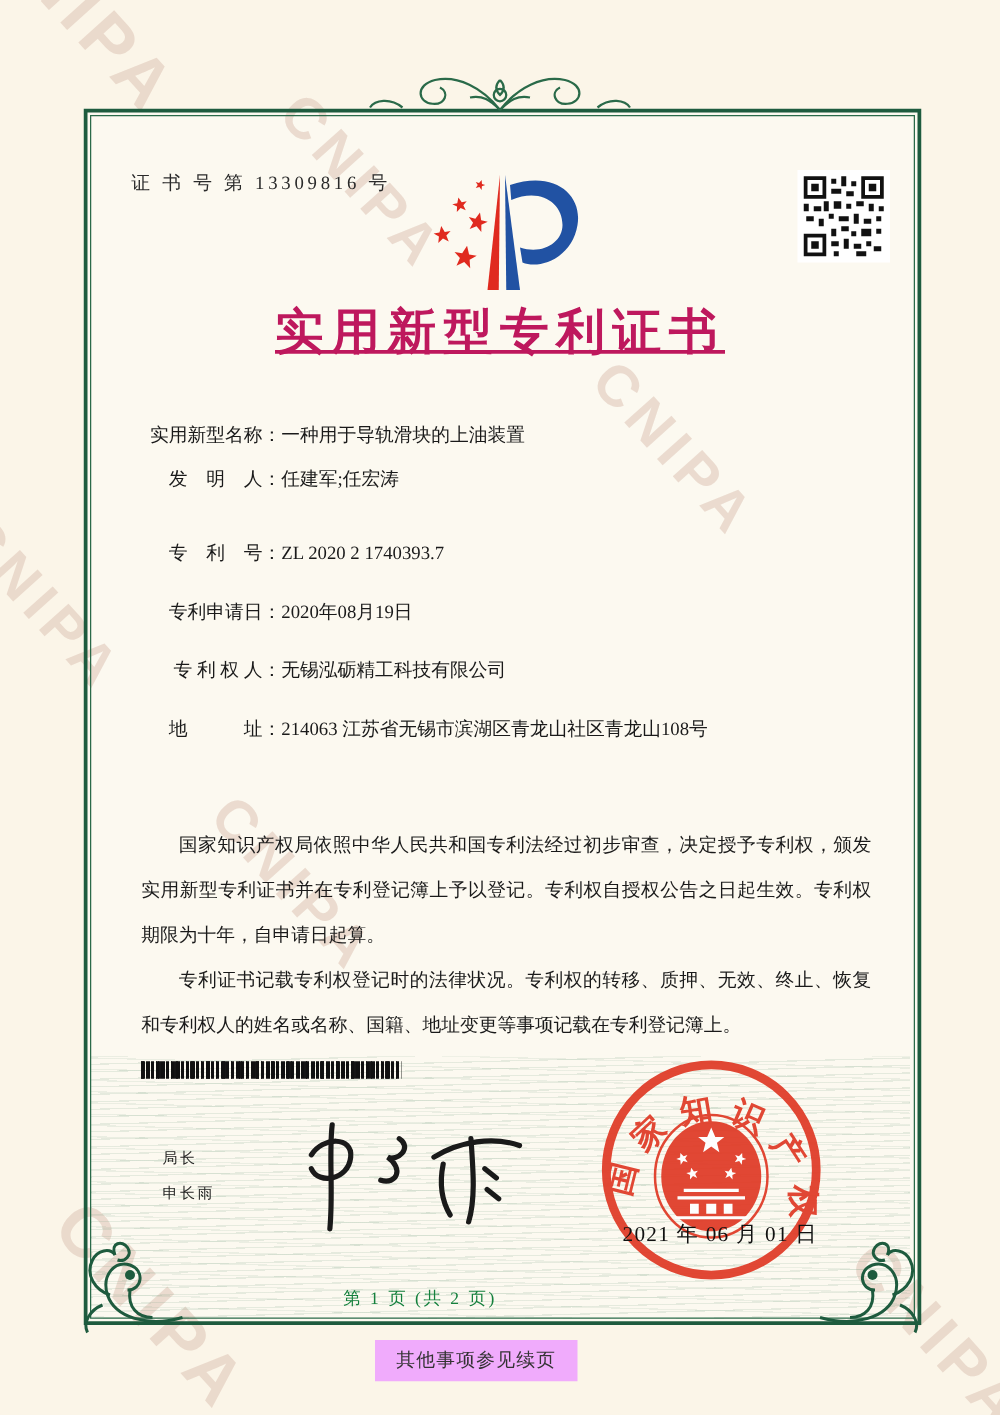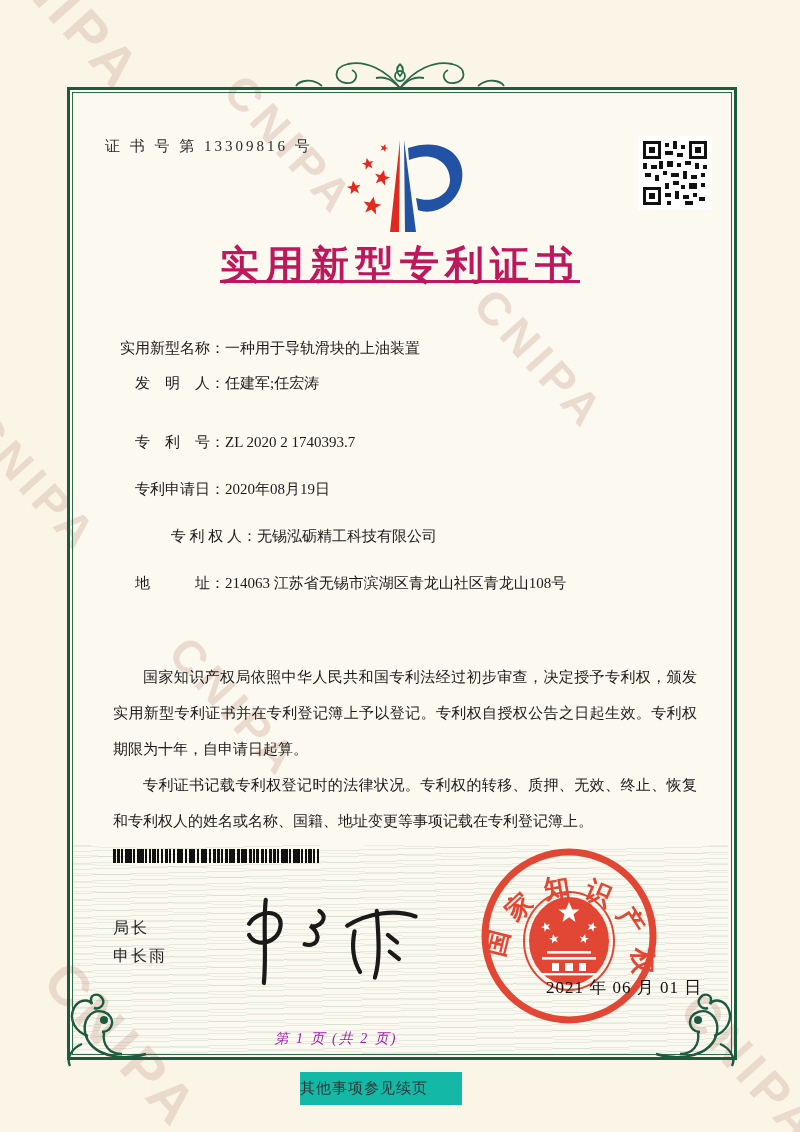--- a/index.html
+++ b/index.html
@@ -23,30 +23,30 @@
   .field .lab{display:inline-block;width:112px;text-align:right;}
   .field .pair2{position:absolute;left:258px;top:0;}
   .paras{position:absolute;left:113px;top:659px;width:584px;font-size:15px;line-height:36px;
     color:#1a1a1a;text-align:justify;}
   .paras p{margin:0;text-indent:2em;}
   .barcode{position:absolute;left:113px;top:849px;width:208px;height:14px;
     background-image:
       repeating-linear-gradient(90deg,#101010 0 2px,transparent 2px 4px),
       repeating-linear-gradient(90deg,#101010 0 1px,transparent 1px 6px),
       repeating-linear-gradient(90deg,#151515 0 3px,transparent 3px 13px);}
-  .signer{position:absolute;left:113px;font-size:16px;color:#222;
+  .signer{position:absolute;left:130px;font-size:12px;color:#222;
     font-family:Liberation Mono, monospace;letter-spacing:2px;}
   .signature{position:absolute;left:238px;top:893px;}
   .seal{position:absolute;left:478px;top:845px;opacity:.93;}
   .seal-date{position:absolute;left:498px;top:976px;width:170px;font-size:17px;color:#111;
-    letter-spacing:1px;white-space:nowrap;margin-left:48px;}
+    letter-spacing:1px;white-space:nowrap;}
   .page-info{position:absolute;left:0;top:1030px;width:672px;text-align:center;font-size:14px;
-    letter-spacing:2px;color:#a21caf;font-style:italic;}
-  .cont-box{position:absolute;left:300px;top:1072px;width:162px;background:#14b8a6;
-    padding:7px 0;text-align:left;font-size:15px;color:#333;letter-spacing:1px;}
+    letter-spacing:2px;color:#15803d;}
+  .cont-box{position:absolute;left:300px;top:1072px;width:162px;background:#f0abfc;
+    padding:7px 0;text-align:center;font-size:15px;color:#333;letter-spacing:1px;}
   .orn{position:absolute;}
 </style>
 </head>
 <body>
 
 <div class="page">
 
   <div class="frame-bg"></div>
 
   <div class="watermark" style="left:-35px;top:-25px;font-size:56px;">CNIPA</div>
@@ -169,21 +169,21 @@
   </div>
   <div class="field" style="top:374px;">
     <span class="lab">发　明　人：</span><span>任建军;任宏涛</span>
   </div>
   <div class="field" style="top:433px;">
     <span class="lab">专　利　号：</span><span>ZL 2020 2 1740393.7</span>
   </div>
   <div class="field" style="top:480px;">
     <span class="lab">专利申请日：</span><span>2020年08月19日</span>
   </div>
-  <div class="field" style="top:527px;margin-left:32px;">
+  <div class="field" style="top:527px;">
     <span class="lab">专 利 权 人：</span><span>无锡泓砺精工科技有限公司</span>
   </div>
   <div class="field" style="top:574px;">
     <span class="lab">地　　　址：</span><span>214063 江苏省无锡市滨湖区青龙山社区青龙山108号</span>
   </div>
 
   <div class="paras">
     <p>国家知识产权局依照中华人民共和国专利法经过初步审查，决定授予专利权，颁发实用新型专利证书并在专利登记簿上予以登记。专利权自授权公告之日起生效。专利权期限为十年，自申请日起算。</p>
     <p>专利证书记载专利权登记时的法律状况。专利权的转移、质押、无效、终止、恢复和专利权人的姓名或名称、国籍、地址变更等事项记载在专利登记簿上。</p>
   </div>

